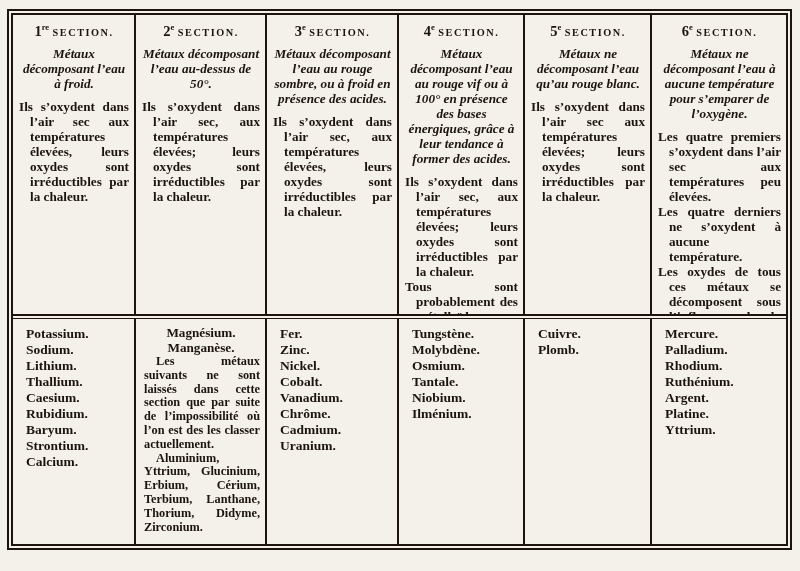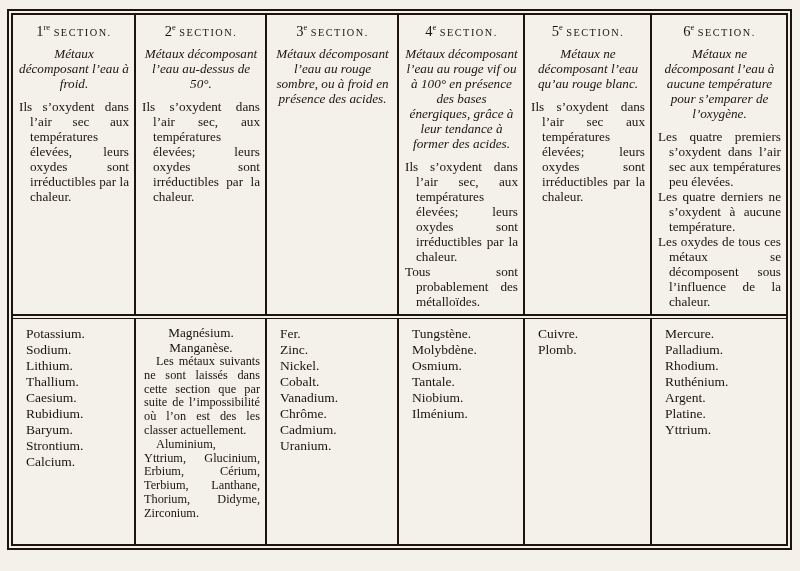--- a/index.html
+++ b/index.html
@@ -3,21 +3,21 @@
 <meta charset="utf-8">
 <style>
   html, body { margin: 0; padding: 0; }
   body {
     width: 800px; height: 571px; overflow: hidden;
     background: var(--paper, #f3f1ea);
   }
   .sheet {
     position: relative; width: 800px; height: 571px;
     font-family: "Liberation Serif", "DejaVu Serif", serif;
-    font-weight: 400;
+    font-weight: 700;
     color: var(--ink, #1c140d);
     -webkit-font-smoothing: antialiased;
   }
   
   .frame-outer {
     position: absolute; left: 7px; top: 9px; width: 785px; height: 541px;
     border: 2px solid var(--ink, #1c140d);
     padding: 2px; box-sizing: border-box;
   }
   .frame-inner {
@@ -69,20 +69,21 @@
             <div class="note">Ils s’oxydent dans l’air sec aux températures élevées, leurs oxydes sont irréductibles par la chaleur.</div>
           </div>
           <div class="cell hdr c2 vline">
             <div class="sec-title"><span class="sec-num">2</span><sup class="sec-sup">e</sup> <span class="sec-word">section.</span></div>
             <div class="sec-desc">Métaux décomposant l’eau au-dessus de 50°.</div>
             <div class="note">Ils s’oxydent dans l’air sec, aux températures élevées; leurs oxydes sont irréductibles par la chaleur.</div>
           </div>
           <div class="cell hdr c3 vline">
             <div class="sec-title"><span class="sec-num">3</span><sup class="sec-sup">e</sup> <span class="sec-word">section.</span></div>
             <div class="sec-desc">Métaux décomposant l’eau au rouge sombre, ou à froid en présence des acides.</div>
+            <div class="note">Ils s’oxydent dans l’air sec, aux températures élevées, leurs oxydes sont irréductibles par la chaleur.</div>
           </div>
           <div class="cell hdr c4 vline">
             <div class="sec-title"><span class="sec-num">4</span><sup class="sec-sup">e</sup> <span class="sec-word">section.</span></div>
             <div class="sec-desc">Métaux décomposant l’eau au rouge vif ou à 100° en présence des bases énergiques, grâce à leur tendance à former des acides.</div>
             <div class="note">Ils s’oxydent dans l’air sec, aux températures élevées; leurs oxydes sont irréductibles par la chaleur.</div>
             <div class="note">Tous sont probablement des métalloïdes.</div>
           </div>
           <div class="cell hdr c5 vline">
             <div class="sec-title"><span class="sec-num">5</span><sup class="sec-sup">e</sup> <span class="sec-word">section.</span></div>
             <div class="sec-desc">Métaux ne décomposant l’eau qu’au rouge blanc.</div>

